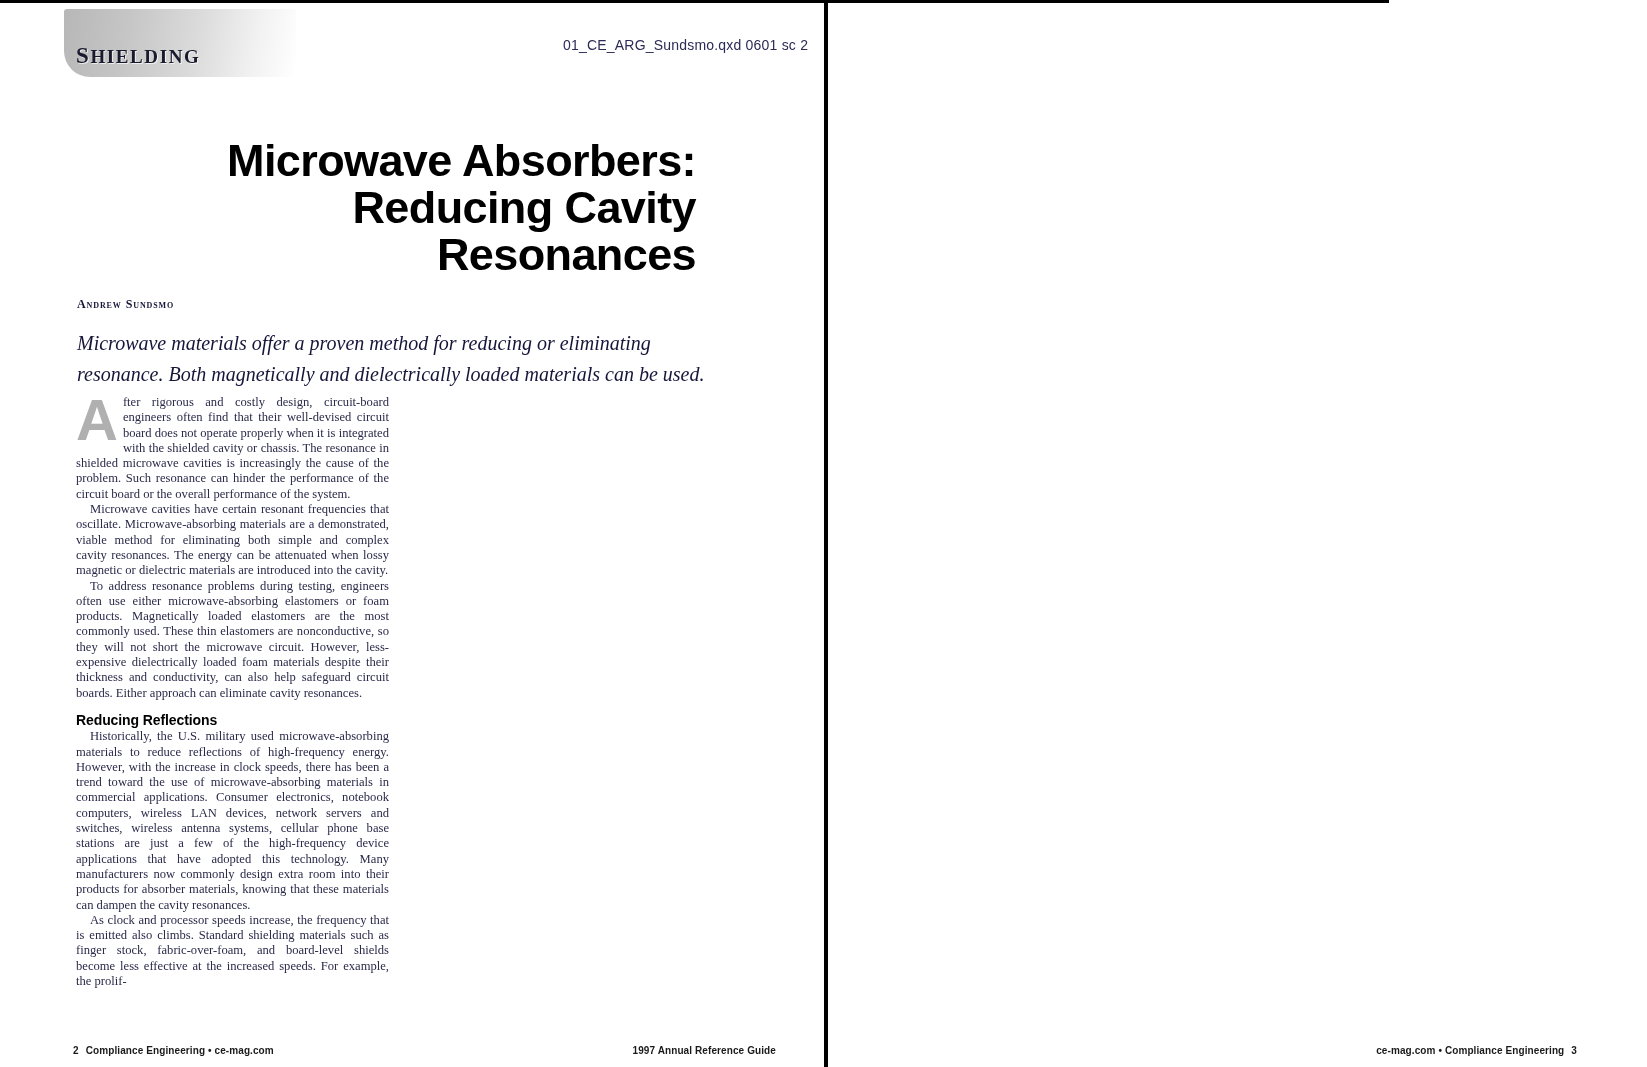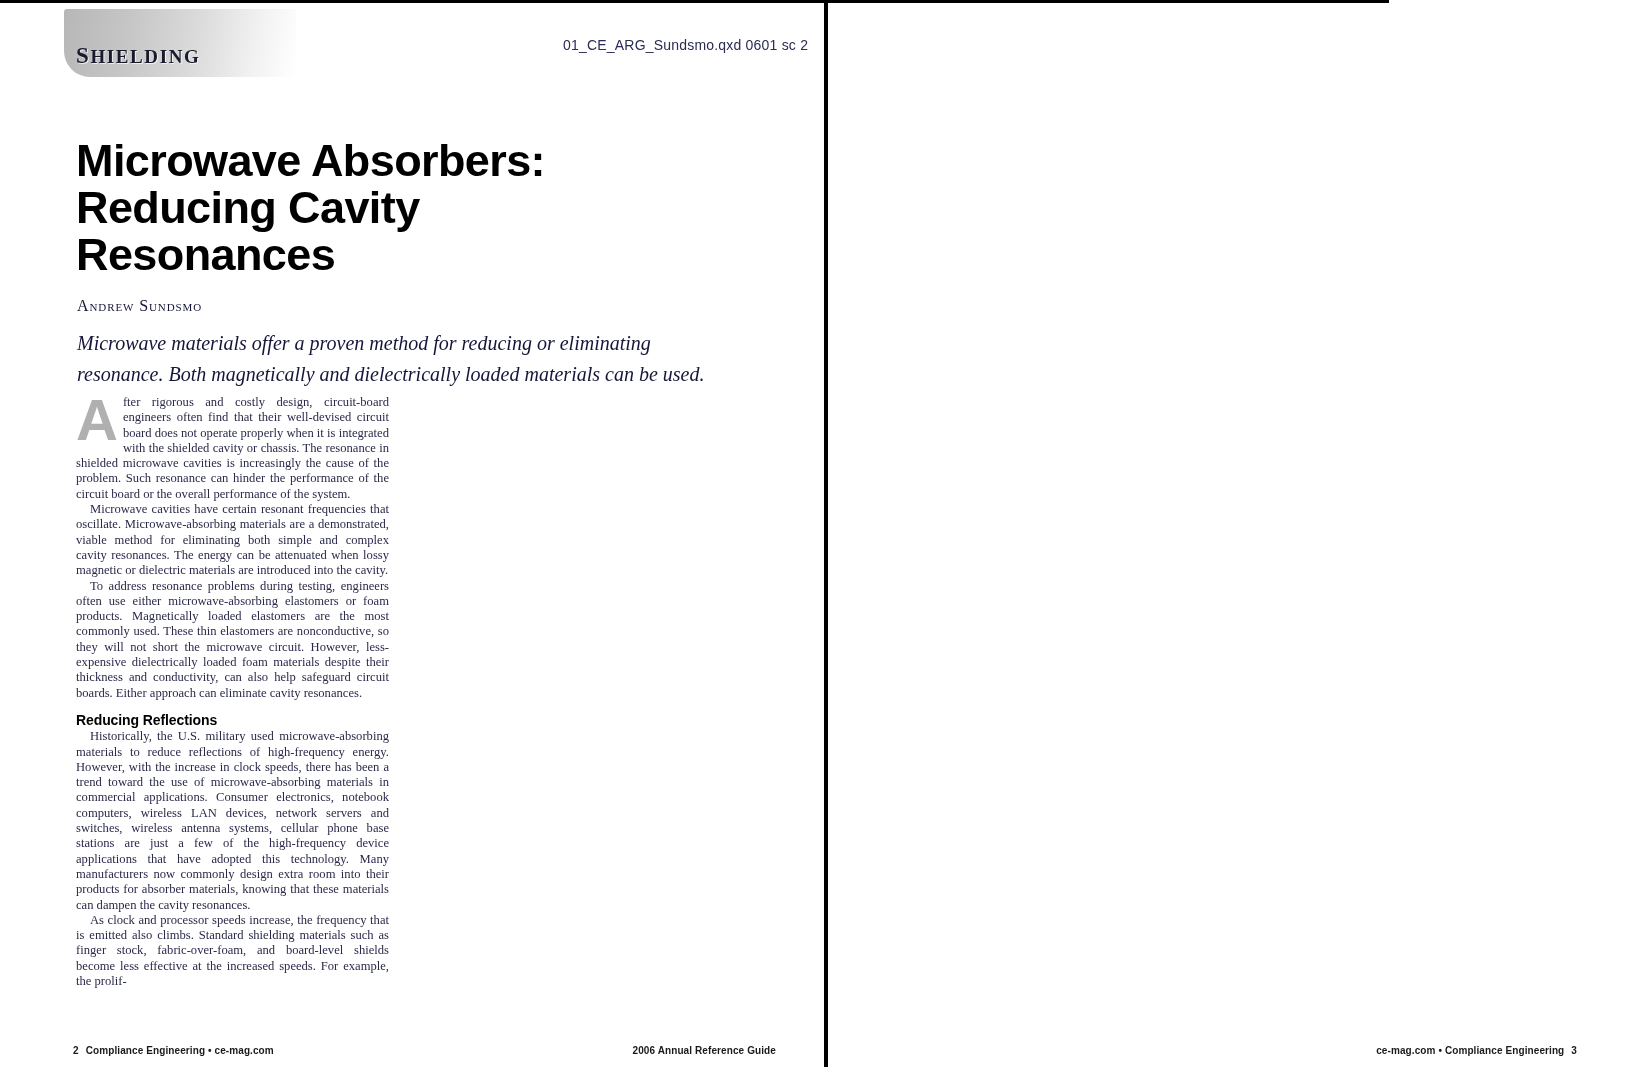--- a/index.html
+++ b/index.html
@@ -72,29 +72,31 @@
   .article-title {
     position: absolute;
     left: 76px; top: 134px;
     width: 620px;
     font-family: "Liberation Sans", sans-serif;
     font-weight: bold;
     font-size: 45px;
     line-height: 47px;
     letter-spacing: -0.6px;
     color: #000000;
+    text-align: right;
   }
   .byline {
     position: absolute;
     left: 77px; top: 294px;
     font-family: "Liberation Serif", serif;
-    font-size: 16px;
+    font-size: 12px;
     letter-spacing: 0.9px;
     font-variant: small-caps;
     color: #15153a;
+    font-weight: bold;
   }
   .deck {
     position: absolute;
     left: 77px; top: 325px;
     width: 630px;
     font-family: "Liberation Serif", serif;
     font-style: italic;
     font-size: 20px;
     line-height: 31px;
     color: #15153a;
@@ -175,21 +177,21 @@
     <div class="col col-left-1">
       <p class="first"><span class="dropcap">A</span><span>fter rigorous and costly design, circuit-board engineers often find that their well-devised circuit board does not operate properly when it is integrated with the shielded cavity or chassis. The resonance in shielded microwave cavities is increasingly the cause of the problem. Such resonance can hinder the performance of the circuit board or the overall performance of the system.</span></p>
       <p>Microwave cavities have certain resonant frequencies that oscillate. Microwave-absorbing materials are a demonstrated, viable method for eliminating both simple and complex cavity resonances. The energy can be attenuated when lossy magnetic or dielectric materials are introduced into the cavity.</p>
       <p>To address resonance problems during testing, engineers often use either microwave-absorbing elastomers or foam products. Magnetically loaded elastomers are the most commonly used. These thin elastomers are nonconductive, so they will not short the microwave circuit. However, less-expensive dielectrically loaded foam materials despite their thickness and conductivity, can also help safeguard circuit boards. Either approach can eliminate cavity resonances.</p>
       <h3>Reducing Reflections</h3>
       <p>Historically, the U.S. military used microwave-absorbing materials to reduce reflections of high-frequency energy. However, with the increase in clock speeds, there has been a trend toward the use of microwave-absorbing materials in commercial applications. Consumer electronics, notebook computers, wireless LAN devices, network servers and switches, wireless antenna systems, cellular phone base stations are just a few of the high-frequency device applications that have adopted this technology. Many manufacturers now commonly design extra room into their products for absorber materials, knowing that these materials can dampen the cavity resonances.</p>
       <p>As clock and processor speeds increase, the frequency that is emitted also climbs. Standard shielding materials such as finger stock, fabric-over-foam, and board-level shields become less effective at the increased speeds. For example, the prolif-</p>
     </div>
 
     <div class="footer footer-left-l"><span class="pageno">2</span><span>Compliance Engineering • ce-mag.com</span></div>
-    <div class="footer footer-left-r">2006 Annual Reference Guide</div>
+    <div class="footer footer-left-r">1997 Annual Reference Guide</div>
   </div>
 
   <div class="gutter"></div>
 
   <div class="page page-right">
 
     <div class="footer footer-right-r"><span>ce-mag.com • Compliance Engineering</span><span class="pageno-after">3</span></div>
   </div>
 
 </div>

